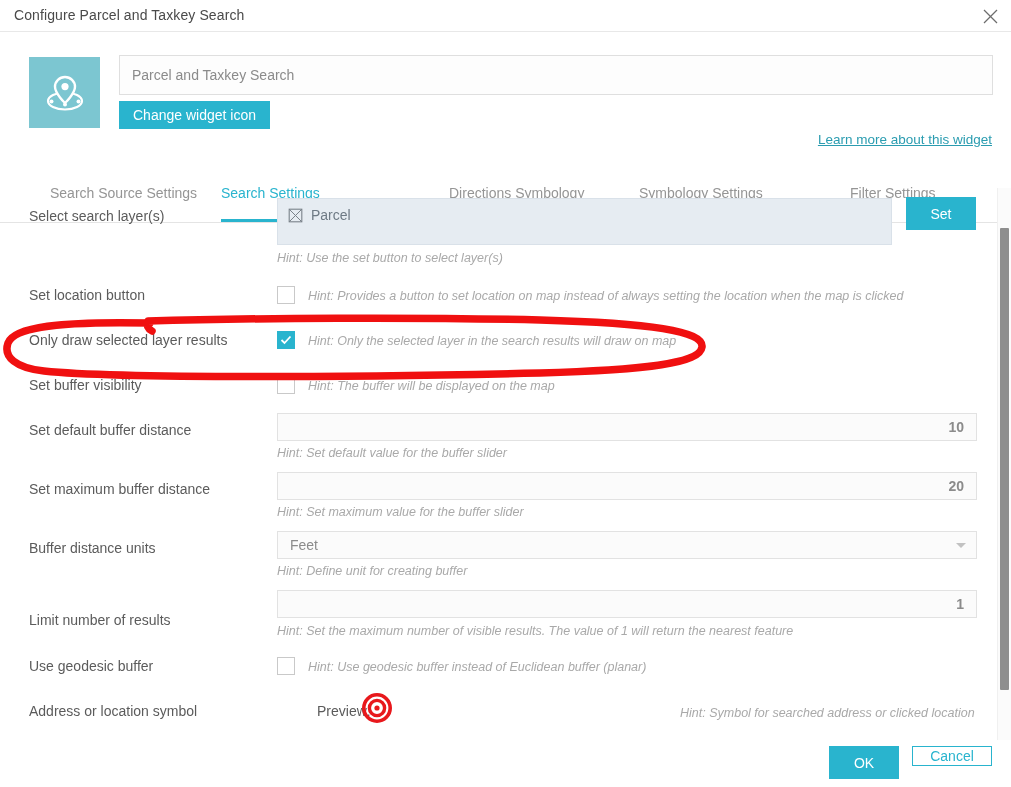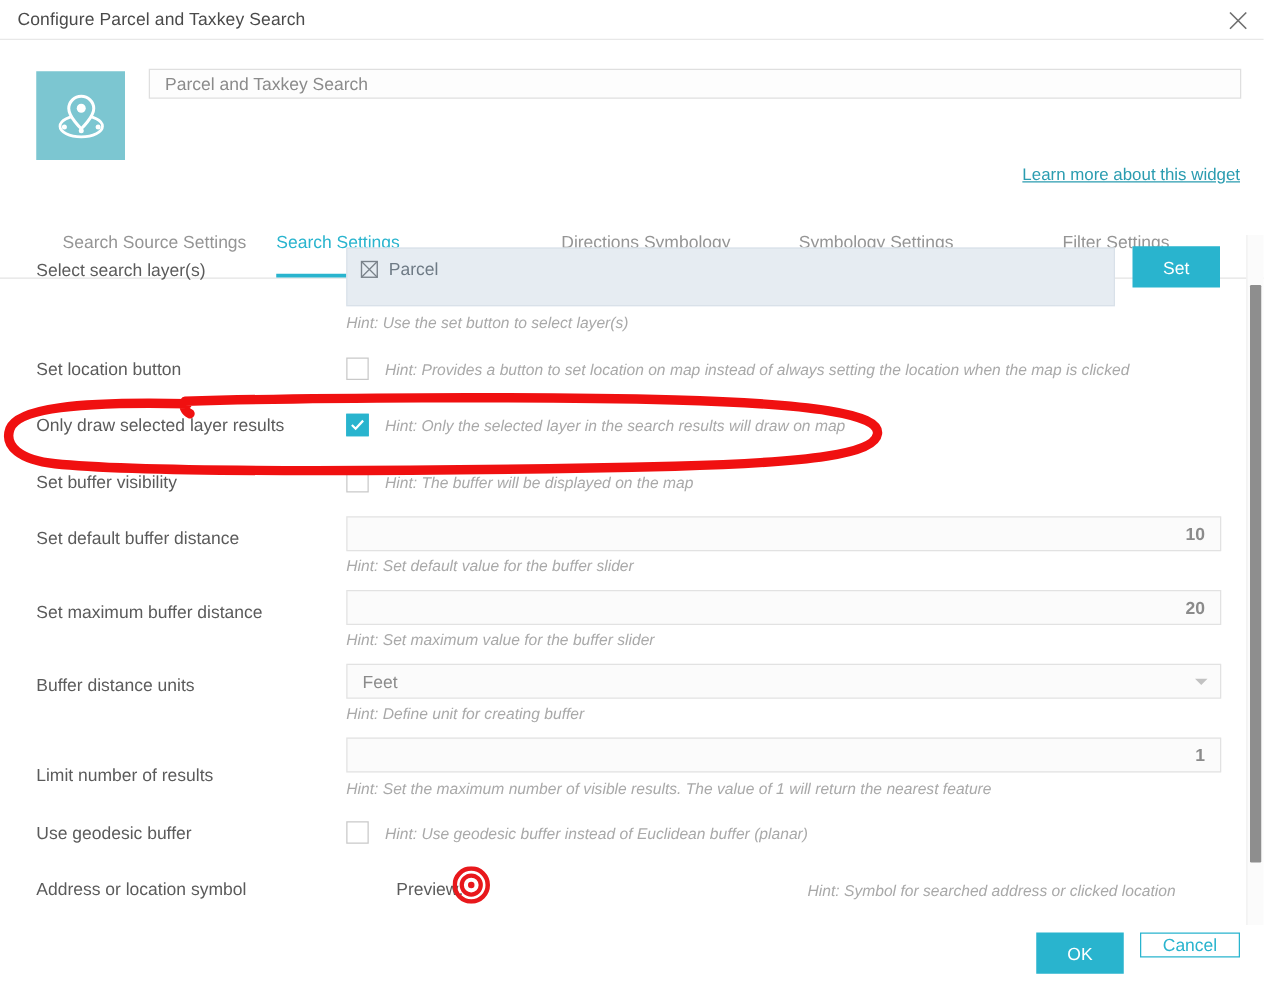--- a/index.html
+++ b/index.html
@@ -42,21 +42,21 @@
     width: 1011px; height: 112px;
   }
   .widget-icon {
     position: absolute; left: 29px; top: 24px;
     width: 71px; height: 71px;
     background: #7cc6d1;
     display: flex; align-items: center; justify-content: center;
   }
   .title-input {
     position: absolute; left: 119px; top: 22px;
-    width: 874px; height: 24px;
+    width: 874px; height: 40px;
     border: 1px solid #dfdfdf;
     background: #fdfdfd;
     padding: 0 12px;
     font-family: "Liberation Sans", sans-serif;
     font-size: 14px;
     color: #8b8b8b;
     outline: none;
   }
   .change-icon-btn {
     position: absolute; left: 119px; top: 68px;
@@ -259,20 +259,21 @@
         <circle cx="9.5" cy="31.5" r="2" fill="#ffffff"></circle>
         <circle cx="23" cy="34.5" r="2" fill="#ffffff"></circle>
         <circle cx="36.5" cy="31.5" r="2" fill="#ffffff"></circle>
         <path d="M23 7 C17.5 7 13 11.4 13 16.8 C13 23.5 23 33 23 33 C23 33 33 23.5 33 16.8 C33 11.4 28.5 7 23 7 Z" fill="#7cc6d1" stroke="#ffffff" stroke-width="2.4"></path>
         <circle cx="23" cy="16.6" r="3.6" fill="#ffffff"></circle>
       </svg>
     </div>
 
     <input class="title-input" type="text" value="Parcel and Taxkey Search" style="">
 
+    <button class="change-icon-btn">Change widget icon</button>
 
     <a class="learn-more" href="#">Learn more about this widget</a>
   </div>
 
   <div class="tabs">
     <div class="tab" style="left:50px;">
       <span>Search Source Settings</span>
       
     </div>
     <div class="tab active" style="left:221px;">
@@ -349,21 +350,21 @@
 
     <div class="row-label" style="left:29px; top:515px;">Address or location symbol</div>
     <div class="preview-label" style="left:277px; top:515px;">Preview:</div>
     <div class="bullseye" style="left:362px; top:505px;">
       <svg width="30" height="30" viewBox="0 0 30 30">
         <circle cx="15" cy="15" r="13.2" fill="none" stroke="#e8181c" stroke-width="3.6"></circle>
         <circle cx="15" cy="15" r="7.6" fill="none" stroke="#e8181c" stroke-width="3.4"></circle>
         <circle cx="15" cy="15" r="2.6" fill="#e8181c"></circle>
       </svg>
     </div>
-    <div class="hint" style="left:646px; top:518px;">Hint: Symbol for searched address or clicked location</div>
+    <div class="hint" style="left:680px; top:518px;">Hint: Symbol for searched address or clicked location</div>
   </div>
 
   <div class="scroll-track">
     <div class="scroll-thumb" style="top:40px;"></div>
   </div>
 
   <div class="footer">
     <button class="ok-btn">OK</button>
     <button class="cancel-btn">Cancel</button>
   </div>

